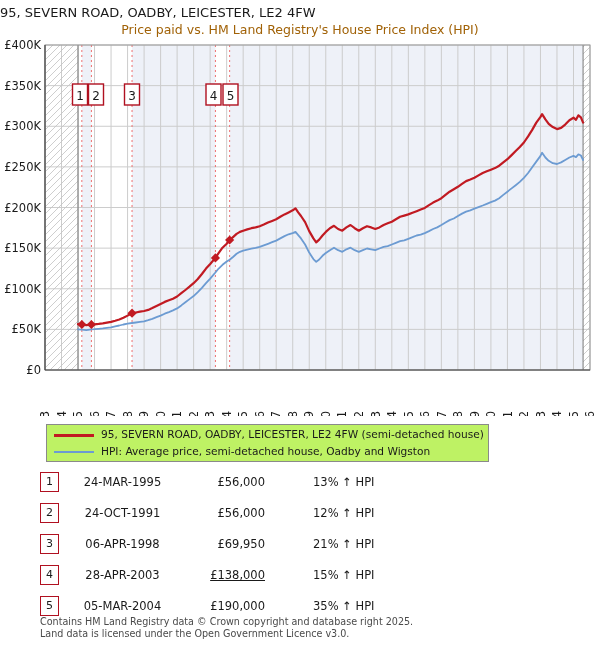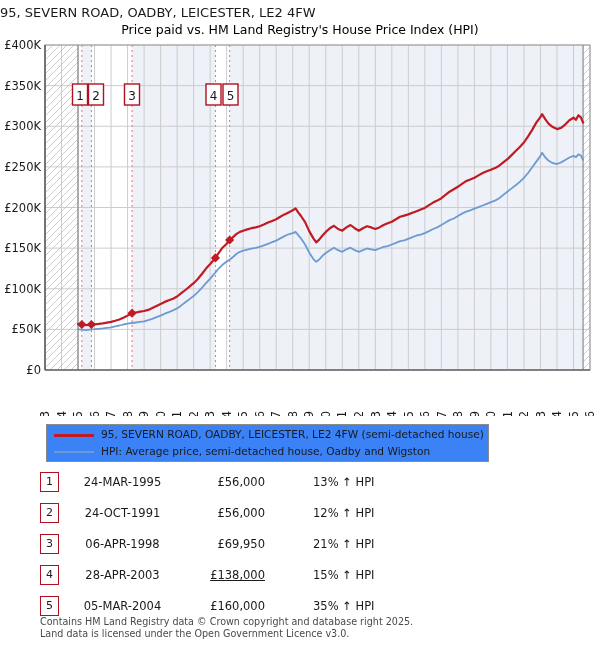--- a/index.html
+++ b/index.html
@@ -1,21 +1,21 @@
 <!DOCTYPE html>
 <html><head>
 <meta charset="utf-8">
 <style>
   html,body{margin:0;padding:0;background:#fff;}
   #app{position:relative;width:600px;height:650px;background:#fff;
        font-family:"DejaVu Sans","Liberation Sans",sans-serif;color:#1a1a1a;overflow:hidden;}
   .title{position:absolute;left:0;top:5px;width:600px;text-align:left;font-size:13px;color:#1a1a1a;}
-  .subtitle{position:absolute;left:0;top:22px;width:600px;text-align:center;font-size:12.5px;color:#000000;}
+  .subtitle{position:absolute;left:0;top:22px;width:600px;text-align:center;font-size:12.5px;color:#a16207;}
   #chart{position:absolute;left:0;top:0;}
-  .legendbox{position:absolute;left:46px;top:424px;width:441px;height:36px;border:1px solid #8a8a8a;background:#3b82f6;}
+  .legendbox{position:absolute;left:46px;top:424px;width:441px;height:36px;border:1px solid #8a8a8a;background:#bef264;}
   .lrow{position:absolute;left:0;width:100%;height:18px;}
   .lswatch{position:absolute;left:7px;top:8px;width:40px;height:0;border-top-style:solid;}
   .ltext{position:absolute;left:54px;top:2px;font-size:10.6px;color:#1a1a1a;white-space:nowrap;}
   .trow-num{position:absolute;left:40px;width:17px;height:18px;border:1.5px solid #b01020;background:#fff;
             font-size:11px;text-align:center;line-height:18px;color:#1a1a1a;}
   .trow-date{position:absolute;left:75px;width:95px;text-align:center;font-size:11.5px;}
   .trow-price{position:absolute;left:185px;width:80px;text-align:right;font-size:11.5px;}
   .trow-pct{position:absolute;left:313px;font-size:11.5px;}
   .footer{position:absolute;left:40px;font-size:9.6px;color:#4a4a4a;}
 </style>
@@ -185,20 +185,20 @@
     </div>
     <div>
       <div class="trow-num" style="top: 565px; border-color: rgb(176, 16, 32);">4</div>
       <div class="trow-date" style="top:568px;">28-APR-2003</div>
       <div class="trow-price" style="top:568px;text-decoration:underline;">£138,000</div>
       <div class="trow-pct" style="top:568px;">15% ↑ HPI</div>
     </div>
     <div>
       <div class="trow-num" style="top: 596px; border-color: rgb(176, 16, 32);">5</div>
       <div class="trow-date" style="top:599px;">05-MAR-2004</div>
-      <div class="trow-price" style="top:599px;">£160,000</div>
+      <div class="trow-price" style="top:599px;">£190,000</div>
       <div class="trow-pct" style="top:599px;">35% ↑ HPI</div>
     </div>
   </div>
 
   <div class="footer" style="top:616px;">Contains HM Land Registry data © Crown copyright and database right 2025.</div>
   <div class="footer" style="top:628px;">Land data is licensed under the Open Government Licence v3.0.</div>
 </div>
 
 </body></html>

